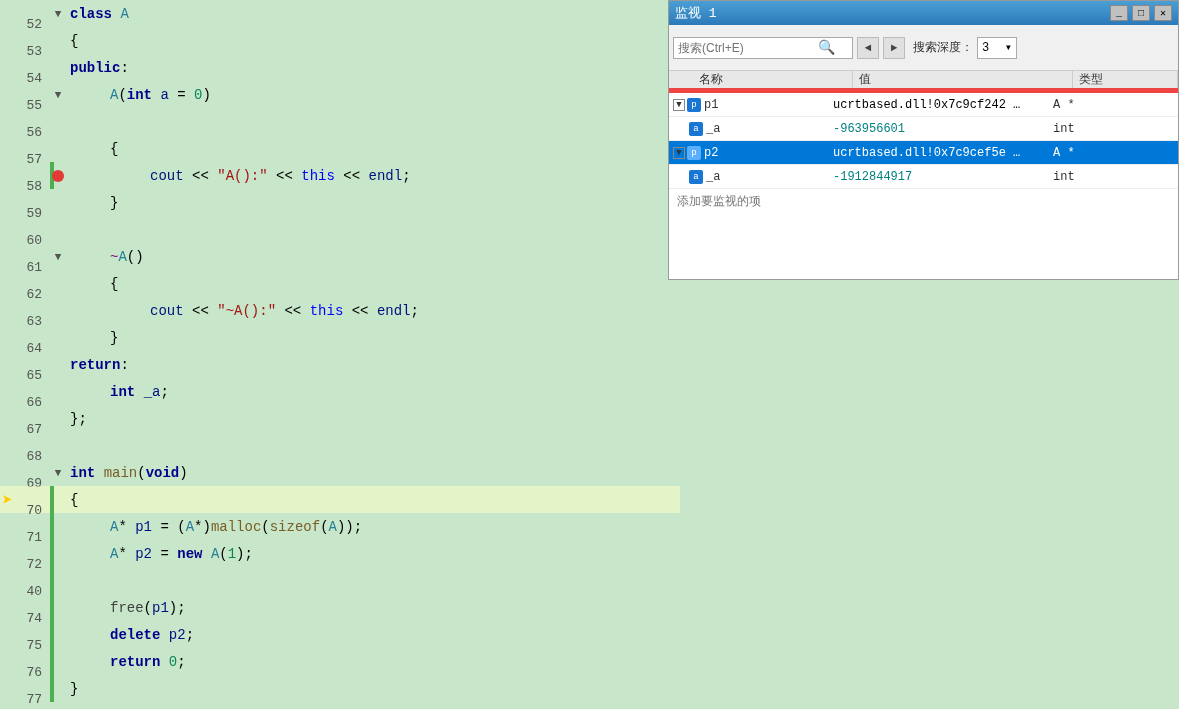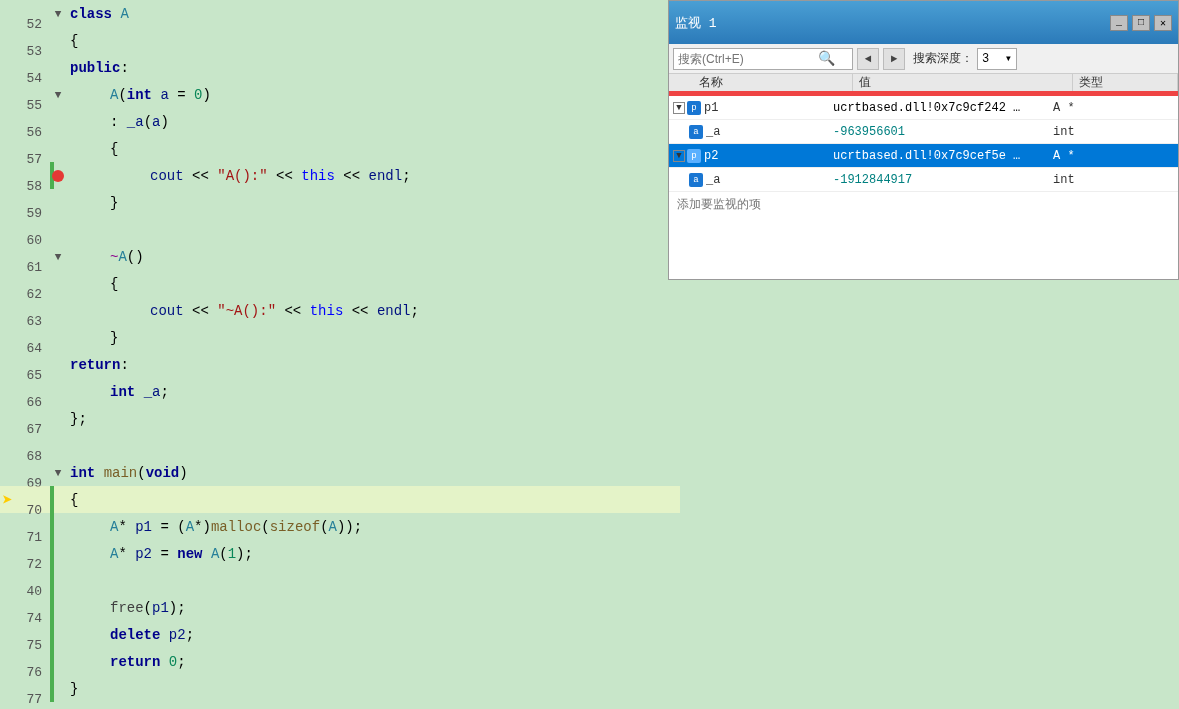--- a/index.html
+++ b/index.html
@@ -96,21 +96,21 @@
       left: 668px;
       width: 511px;
       height: 280px;
       background: #fff;
       border: 1px solid #999;
       display: flex;
       flex-direction: column;
     }
 
     .watch-titlebar {
-      height: 43px;
+      height: 24px;
       background: linear-gradient(to bottom, #4a9fd4, #2b7ab9);
       display: flex;
       align-items: center;
       justify-content: space-between;
       padding: 0 6px;
       color: white;
       font-size: 13px;
       flex-shrink: 0;
     }
 
@@ -131,21 +131,21 @@
       border: 1px solid #888;
       display: flex;
       align-items: center;
       justify-content: center;
       font-size: 10px;
       cursor: pointer;
       color: #000;
     }
 
     .watch-toolbar {
-      height: 30px;
+      height: 46px;
       background: #f0f0f0;
       border-bottom: 1px solid #ccc;
       display: flex;
       align-items: center;
       padding: 0 4px;
       gap: 4px;
       flex-shrink: 0;
     }
 
     .search-box {
@@ -332,21 +332,20 @@
         <span class="code-content" style="padding-left:4px"><span class="kw">public</span><span class="pu">:</span></span>
       </div>
       <div class="code-line">
         <span class="line-number">55</span>
         <span class="fold-icon">▼</span>
         <span class="code-content" style="padding-left:44px"><span style="color:#267f99">A</span><span class="pu">(</span><span class="kw">int</span> <span class="nm">a</span> <span class="op">=</span> <span class="lit">0</span><span class="pu">)</span></span>
       </div>
       <div class="code-line">
         <span class="line-number">56</span>
         <span class="fold-icon"></span>
-        <span class="code-content" style="padding-left:44px"><span class="pu">:</span> <span class="nm">_a</span><span class="pu">(</span><span class="nm">a</span><span class="pu">)</span></span>
       </div>
       <div class="code-line">
         <span class="line-number">57</span>
         <span class="fold-icon"></span>
         <span class="code-content" style="padding-left:44px"><span class="pu">{</span></span>
       </div>
       <div class="code-line green-bar">
         <span class="line-number">58</span>
         <span class="bp-dot"></span>
         <span class="fold-icon"></span>

